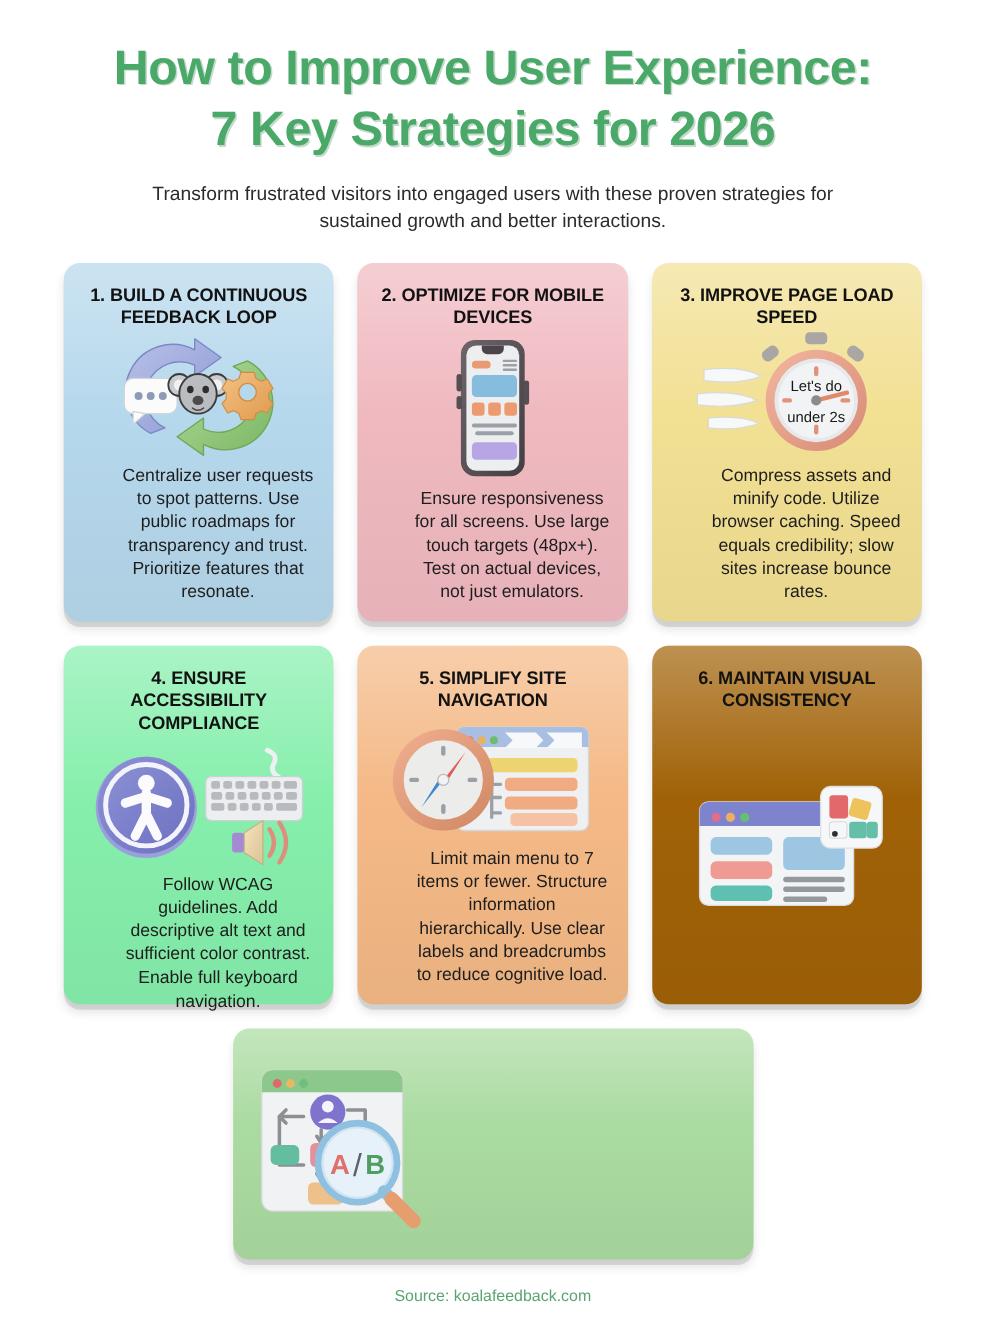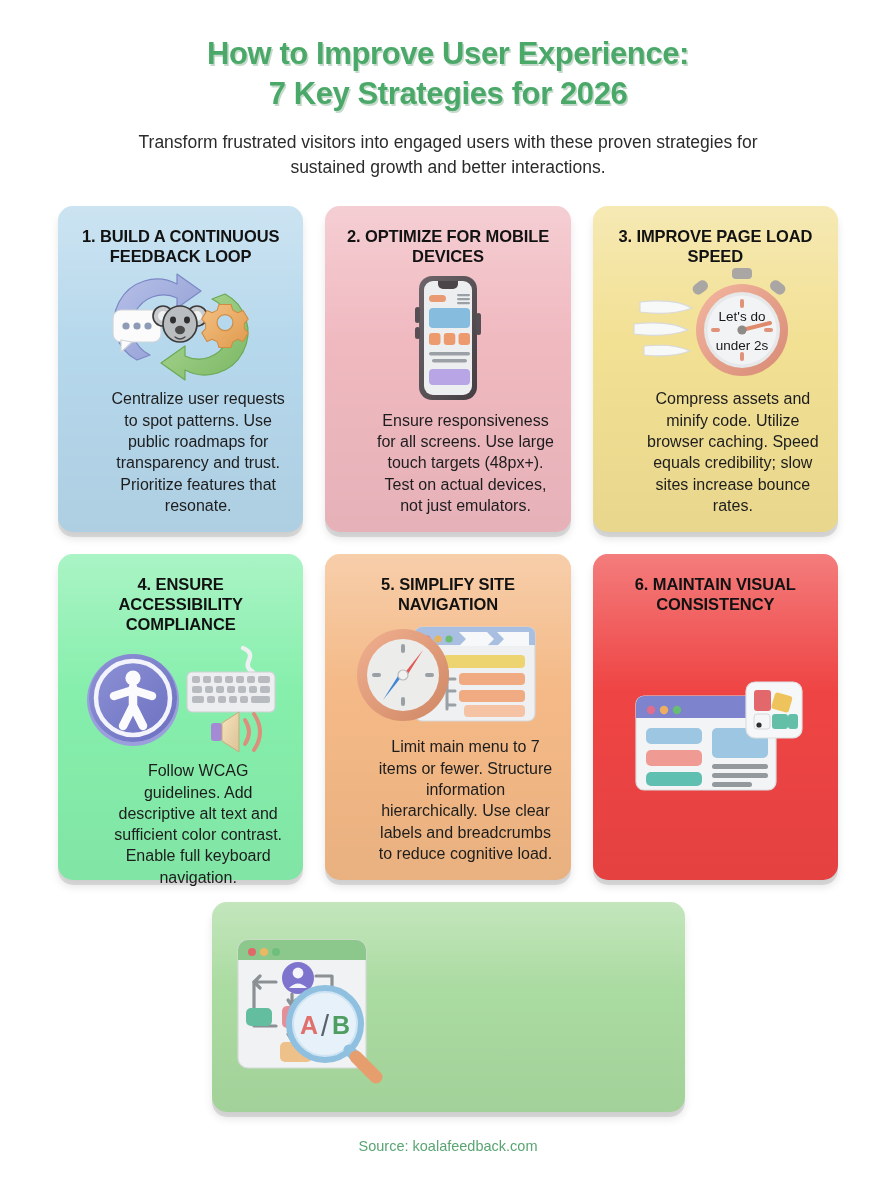--- a/index.html
+++ b/index.html
@@ -17,21 +17,21 @@
     width: 896px;
     height: 1200px;
     background: #ffffff;
     padding: 0;
   }
 
   
   .header { padding: 34px 60px 0 60px; text-align: center; }
 
   .title {
-    font-size: 31px;
+    font-size: 44px;
     font-weight: bold;
     line-height: 1.28;
     color: #4aa868;
     letter-spacing: -0.4px;
     text-shadow: 1.5px 1.5px 0 rgba(90,150,105,.35);
   }
   .title .l2 { display: block; }
 
   .subtitle {
     margin-top: 17px;
@@ -359,21 +359,21 @@
           <rect x="17" y="56" width="9" height="4" rx="2" fill="#9aa0a6"></rect>
           <rect x="70" y="56" width="9" height="4" rx="2" fill="#9aa0a6"></rect>
           <path d="M48 58 L68 33 L53 57 Z" fill="#e05a58"></path>
           <path d="M48 58 L28 83 L43 59 Z" fill="#3f86d4"></path>
           <circle cx="48" cy="58" r="5" fill="#f2f2f0" stroke="#b9bdbf" stroke-width="1.2"></circle>
         </svg>
       </div>
       <div class="card-body">Limit main menu to 7 items or fewer. Structure information hierarchically. Use clear labels and breadcrumbs to reduce cognitive load.</div>
     </div>
 
-    <div class="card" style="background:#ef4444">
+    <div class="card" style="background:#a16207">
       <div class="card-title">6. MAINTAIN VISUAL CONSISTENCY</div>
       <div class="icon-wrap">
         <svg width="186" height="126" viewBox="0 0 186 126">
 
           <rect x="14" y="20" width="140" height="94" rx="8" fill="#f3f4f5" stroke="#d9dcde" stroke-width="1.2"></rect>
           <path d="M14 28 a8 8 0 0 1 8 -8 h124 a8 8 0 0 1 8 8 v14 H14 Z" fill="#7e83cd"></path>
           <circle cx="29" cy="34" r="4.2" fill="#e06d8b"></circle>
           <circle cx="42" cy="34" r="4.2" fill="#eeae62"></circle>
           <circle cx="55" cy="34" r="4.2" fill="#68bd74"></circle>
           <rect x="24" y="52" width="56" height="16" rx="5" fill="#9cc6e2"></rect>

